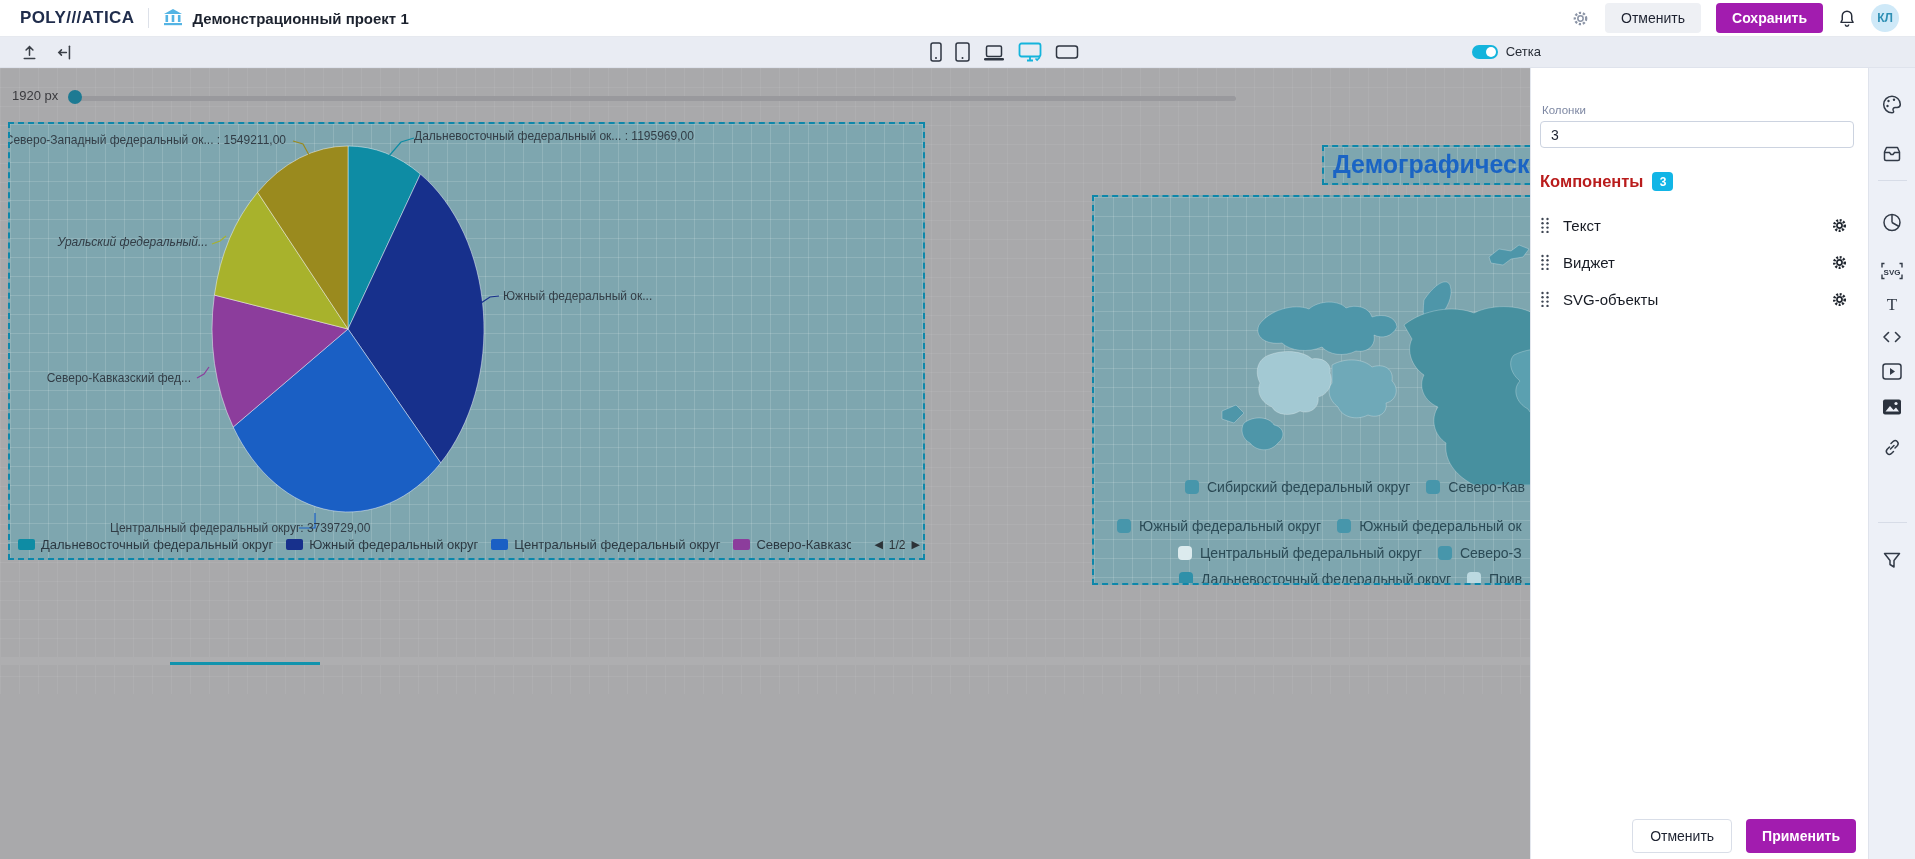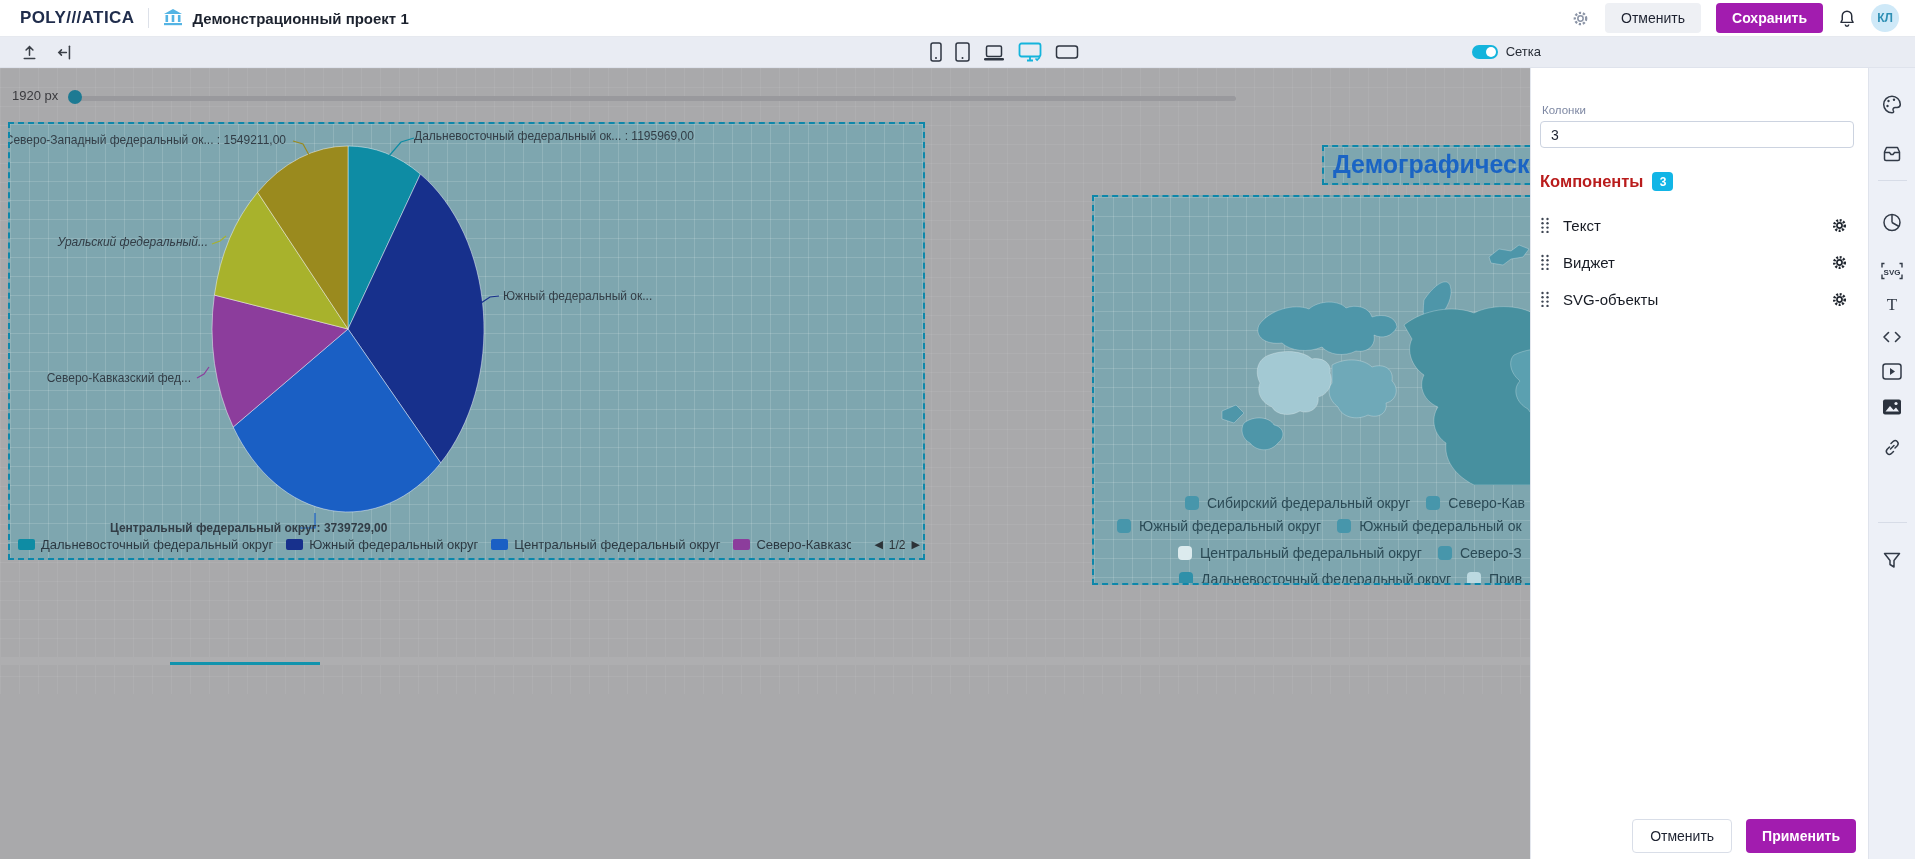--- a/index.html
+++ b/index.html
@@ -187,21 +187,21 @@
           <path d="M489 172 L480 173 L471 179" stroke="#17308C"></path>
           <path d="M187 254 L194 250 L199 243" stroke="#8C3D9C"></path>
           <path d="M305 389 L305 404 L289 404" stroke="#1A5FC4"></path>
         </g>
       </svg>
       <div class="pie-label" style="right:637px; top:9px;">Северо-Западный федеральный ок... : 1549211,00</div>
       <div class="pie-label" style="left:404px; top:5px;">Дальневосточный федеральный ок... : 1195969,00</div>
       <div class="pie-label" style="right:715px; top:111px;font-style:italic;">Уральский федеральный...</div>
       <div class="pie-label" style="left:493px; top:165px;">Южный федеральный ок...</div>
       <div class="pie-label" style="right:732px; top:247px;">Северо-Кавказский фед...</div>
-      <div class="pie-label" style="left:100px; top:397px;font-weight:bold;">Центральный федеральный округ: 3739729,00</div>
+      <div class="pie-label" style="left:100px; top:397px;">Центральный федеральный округ: 3739729,00</div>
 
       <div class="pie-legend-clip">
         <div class="pl-item">
           <span class="pl-swatch" style="background: rgb(14, 140, 164);"></span>
           <span class="pl-text">Дальневосточный федеральный округ</span>
         </div>
         <div class="pl-item">
           <span class="pl-swatch" style="background: rgb(23, 48, 140);"></span>
           <span class="pl-text">Южный федеральный округ</span>
         </div>
@@ -234,21 +234,21 @@
           <path d="M238 160 C252 152,270 154,278 162 C290 158,300 164,298 176 C306 184,302 196,292 198 C294 208,284 214,274 210 C262 216,248 212,244 202 C236 196,232 186,238 178 Z" fill="#6FA9B8"></path>
           <path d="M150 218 C160 210,176 212,180 220 C190 222,192 232,184 238 C176 248,162 246,156 238 C148 234,146 224,150 218 Z" fill="#4E96A9"></path>
           <path d="M128 206 l14 -6 8 8 -10 10 -12 -4 z" fill="#4E96A9"></path>
           <path d="M310 120 C330 104,360 100,380 108 C400 98,430 100,445 112 C470 104,500 108,515 122 C540 116,570 124,580 140 C596 150,596 170,596 190 L596 280 L380 280 C360 270,350 254,352 238 C340 230,336 214,344 202 C330 196,324 182,330 170 C318 162,312 146,318 134 Z" fill="#47909F"></path>
           <path d="M420 150 C440 140,470 142,484 154 C500 160,504 176,494 186 C500 200,490 212,476 210 C462 220,440 216,434 204 C422 198,418 184,426 176 C416 168,414 156,420 150 Z" fill="#5BA0B0"></path>
           <path d="M395 52 l10 -8 12 2 8 -6 10 4 -6 8 -12 2 -8 6 -12 -2 z" fill="#4E96A9"></path>
           <path d="M470 60 l8 -10 10 6 -4 12 -10 2 z" fill="#4E96A9"></path>
         </g>
       </svg>
 
-      <div class="map-legend-row" style="left:91px; top:298px;text-align:center;">
+      <div class="map-legend-row" style="left:91px; top:282px;text-align:center;">
         <span class="ml-swatch" style="background: rgb(71, 150, 171);"></span>
         <span class="ml-text">Сибирский федеральный округ</span>
         <span class="ml-swatch" style="background: rgb(71, 150, 171);"></span>
         <span class="ml-text">Северо-Кав</span>
       </div>
       <div class="map-legend-row" style="left:23px; top:321px;">
         <span class="ml-swatch" style="background: rgb(71, 150, 171);"></span>
         <span class="ml-text">Южный федеральный округ</span>
         <span class="ml-swatch" style="background: rgb(71, 150, 171);"></span>
         <span class="ml-text">Южный федеральный ок</span>

